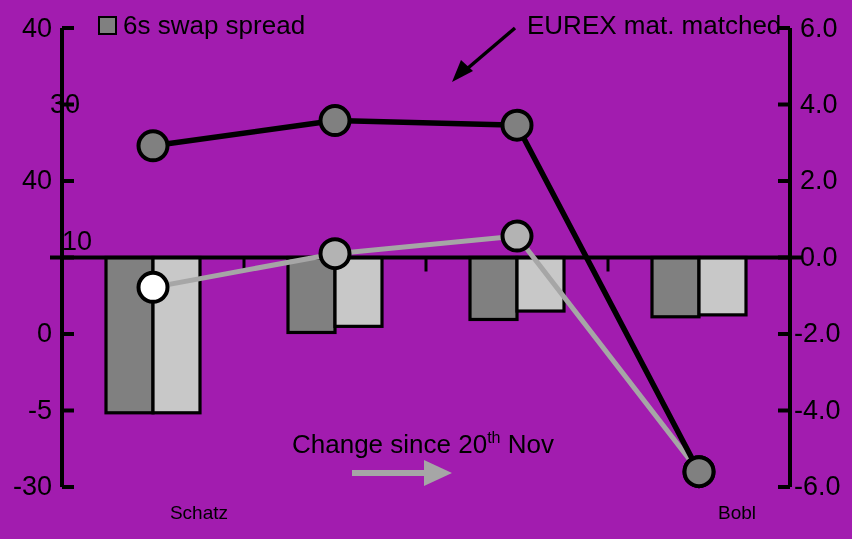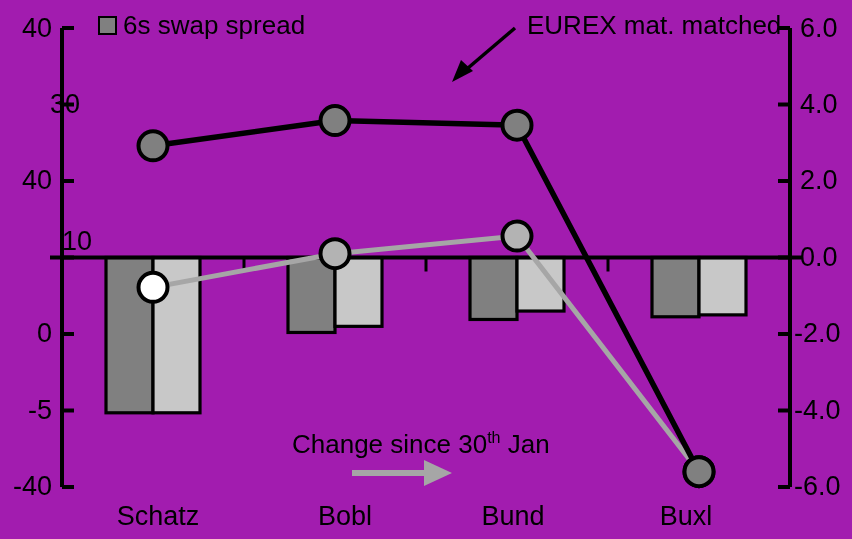--- a/index.html
+++ b/index.html
@@ -32,23 +32,23 @@
     line-height: 1;
   }
   .axis-tick-label.left {
     text-align: right;
   }
   .axis-tick-label.right {
     text-align: left;
   }
   .cat-label {
     position: absolute;
-    font-size: 27px;
+    font-size: 19px;
     color: #000000;
-    text-align: center;
+    text-align: right;
     white-space: nowrap;
     line-height: 1;
   }
   .legend {
     position: absolute;
     left: 98px;
     top: 8px;
   }
   .legend-row {
     display: flex;
@@ -151,43 +151,41 @@
         <polygon points="424,460 452,473 424,486" fill="#a6a6a6"></polygon>
       </g>
     </svg>
 
   <div class="axis-tick-label left" style="left:0px;width:52px;top:15px;">40</div>
   <div class="axis-tick-label left" style="left:0px;width:52px;top:91px;margin-left:28px;">30</div>
   <div class="axis-tick-label left" style="left:0px;width:52px;top:167px;">40</div>
   <div class="axis-tick-label left" style="left:0px;width:52px;top:228px;margin-left:40px;">10</div>
   <div class="axis-tick-label left" style="left:0px;width:52px;top:320px;">0</div>
   <div class="axis-tick-label left" style="left:0px;width:52px;top:397px;">-5</div>
-  <div class="axis-tick-label left" style="left:0px;width:52px;top:473px;">-40</div>
+  <div class="axis-tick-label left" style="left:0px;width:52px;top:473px;">-30</div>
 
   <div class="axis-tick-label right" style="left:800px;width:60px;top:15px;">6.0</div>
   <div class="axis-tick-label right" style="left:800px;width:60px;top:91px;">4.0</div>
   <div class="axis-tick-label right" style="left:800px;width:60px;top:167px;">2.0</div>
   <div class="axis-tick-label right" style="left:800px;width:60px;top:244px;">0.0</div>
   <div class="axis-tick-label right" style="left:794px;width:66px;top:320px;">-2.0</div>
   <div class="axis-tick-label right" style="left:794px;width:66px;top:397px;">-4.0</div>
   <div class="axis-tick-label right" style="left:794px;width:66px;top:473px;">-6.0</div>
 
   <div class="cat-label" style="left:88px;width:140px;top:503px;">Schatz</div>
-  <div class="cat-label" style="left:275px;width:140px;top:503px;">Bobl</div>
-  <div class="cat-label" style="left:443px;width:140px;top:503px;">Bund</div>
-  <div class="cat-label" style="left:616px;width:140px;top:503px;">Buxl</div>
+  <div class="cat-label" style="left:616px;width:140px;top:503px;">Bobl</div>
 
   <div class="legend">
     <div class="legend-row">
       <span class="legend-swatch" id="legend-swatch-0" style="background: rgb(128, 128, 128);"></span>
       <span class="legend-label">6s swap spread</span>
     </div>
   </div>
 
   <div class="annotation annot-curve">
     <div>EUREX mat. matched</div>
   </div>
 
   <div class="annotation annot-change">
-    <span>Change since 30</span><sup>th</sup><span> Jan</span>
+    <span>Change since 20</span><sup>th</sup><span> Nov</span>
   </div>
 
 </div>
 
 </body></html>

